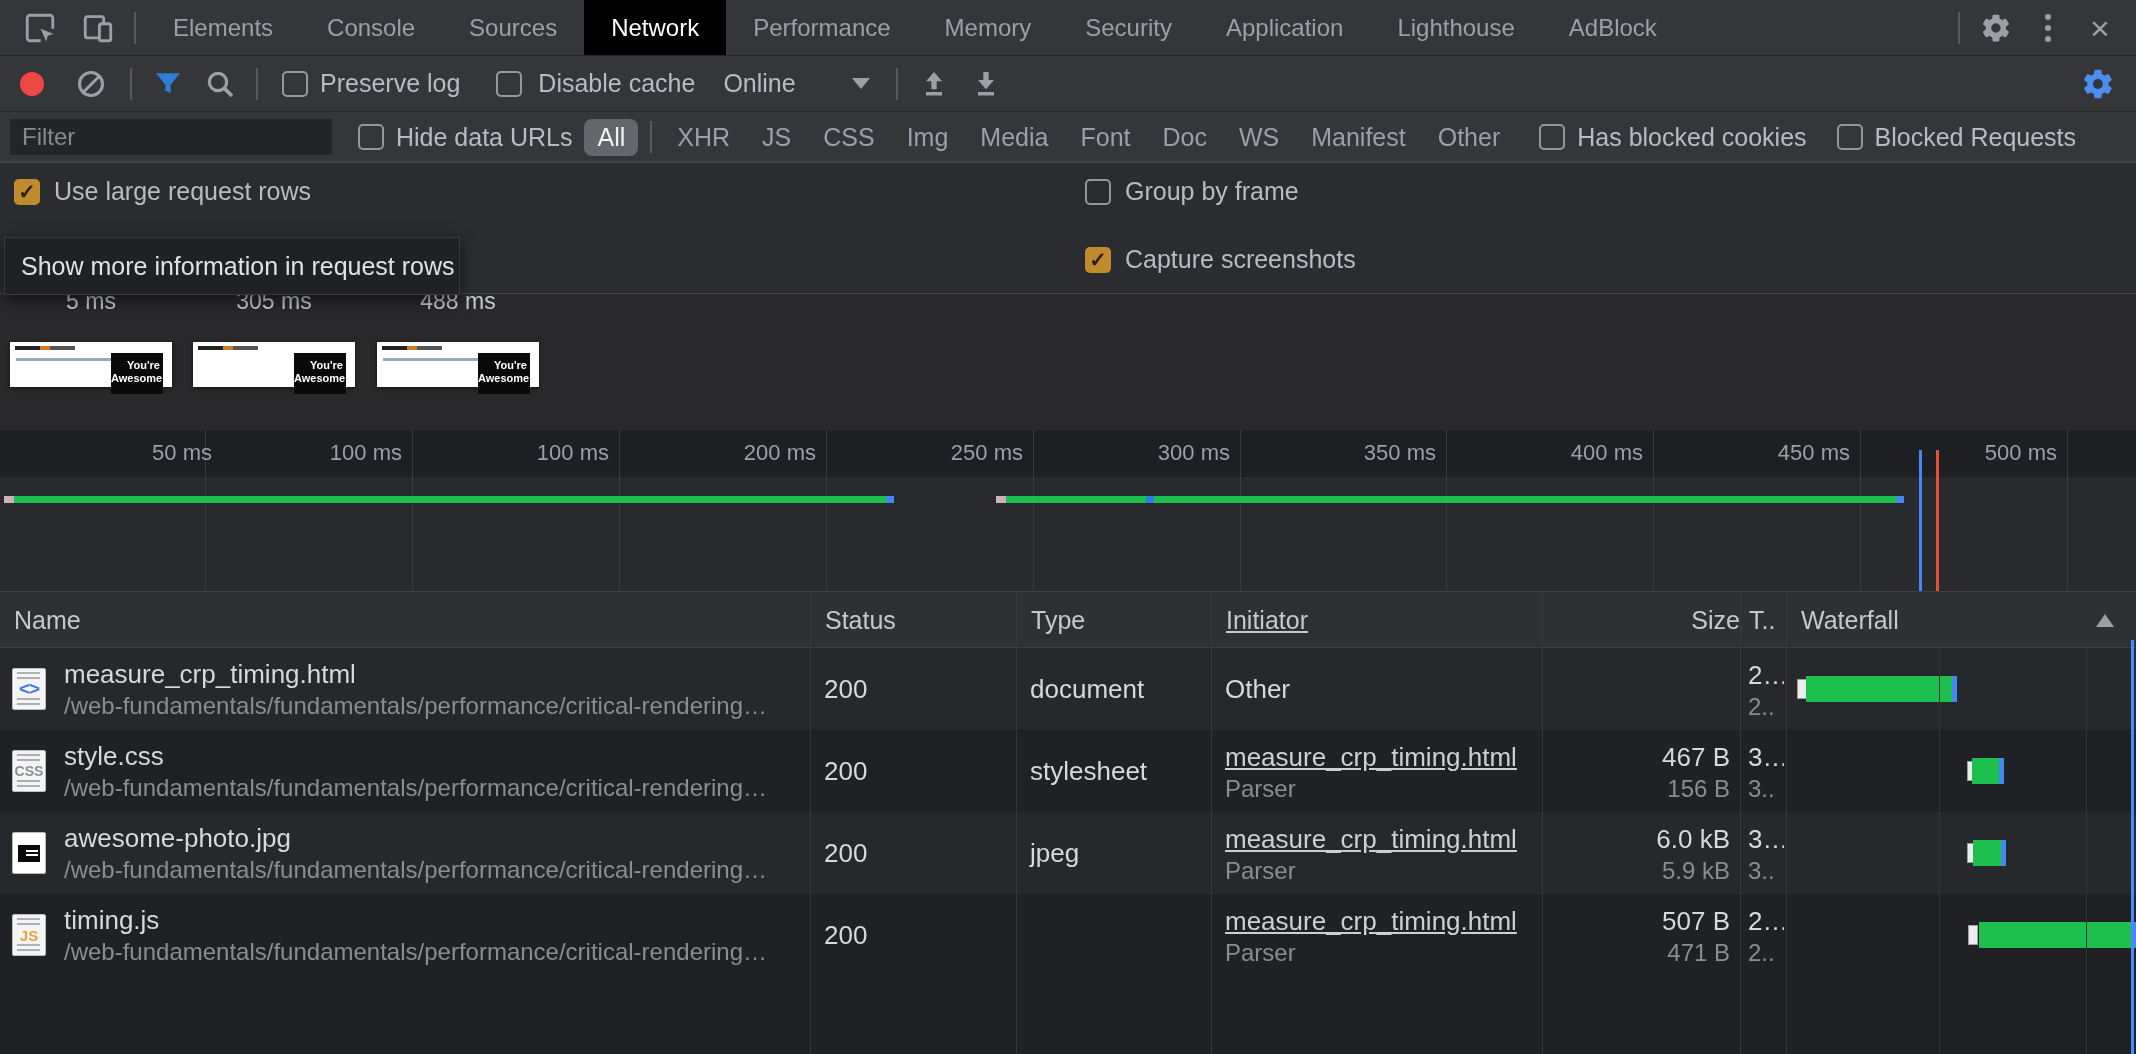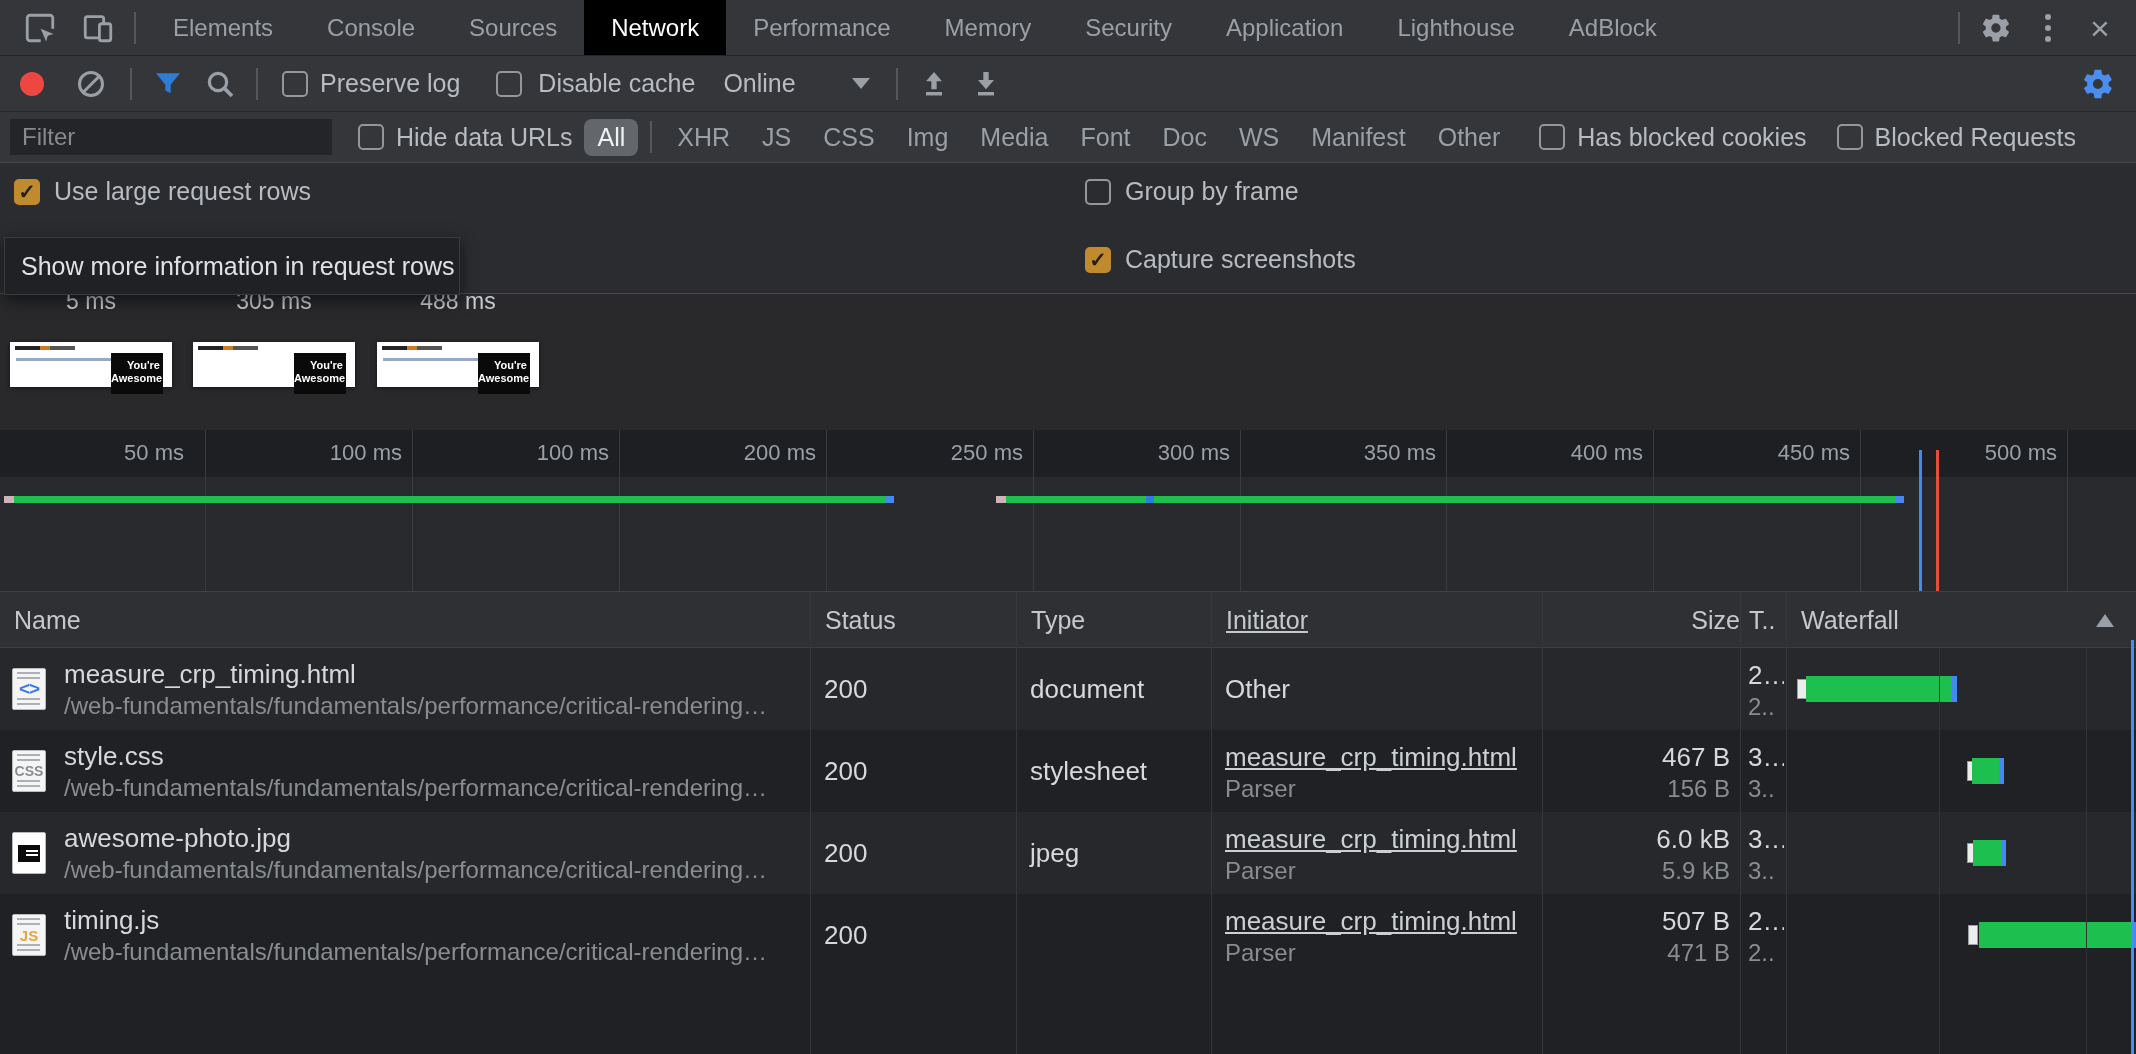--- a/index.html
+++ b/index.html
@@ -300,21 +300,21 @@
       <span class="titleline"></span>
       <span class="bodyline"></span>
       <span class="blackbox">You're<br>Awesome!</span>
     </div>
       </div>
     </div>
 
   <div class="overview">
     <div class="ov-ruler"></div>
   <div class="gridline" style="left: 205px;"></div>
-      <div class="ticklabel" style="left: 34px;">50 ms</div>
+      <div class="ticklabel" style="left: 62px;">50 ms</div>
       <div class="gridline" style="left: 412px;"></div>
       <div class="ticklabel" style="left: 252px;">100 ms</div>
       <div class="gridline" style="left: 619px;"></div>
       <div class="ticklabel" style="left: 459px;">100 ms</div>
       <div class="gridline" style="left: 826px;"></div>
       <div class="ticklabel" style="left: 666px;">200 ms</div>
       <div class="gridline" style="left: 1033px;"></div>
       <div class="ticklabel" style="left: 873px;">250 ms</div>
       <div class="gridline" style="left: 1240px;"></div>
       <div class="ticklabel" style="left: 1080px;">300 ms</div>

